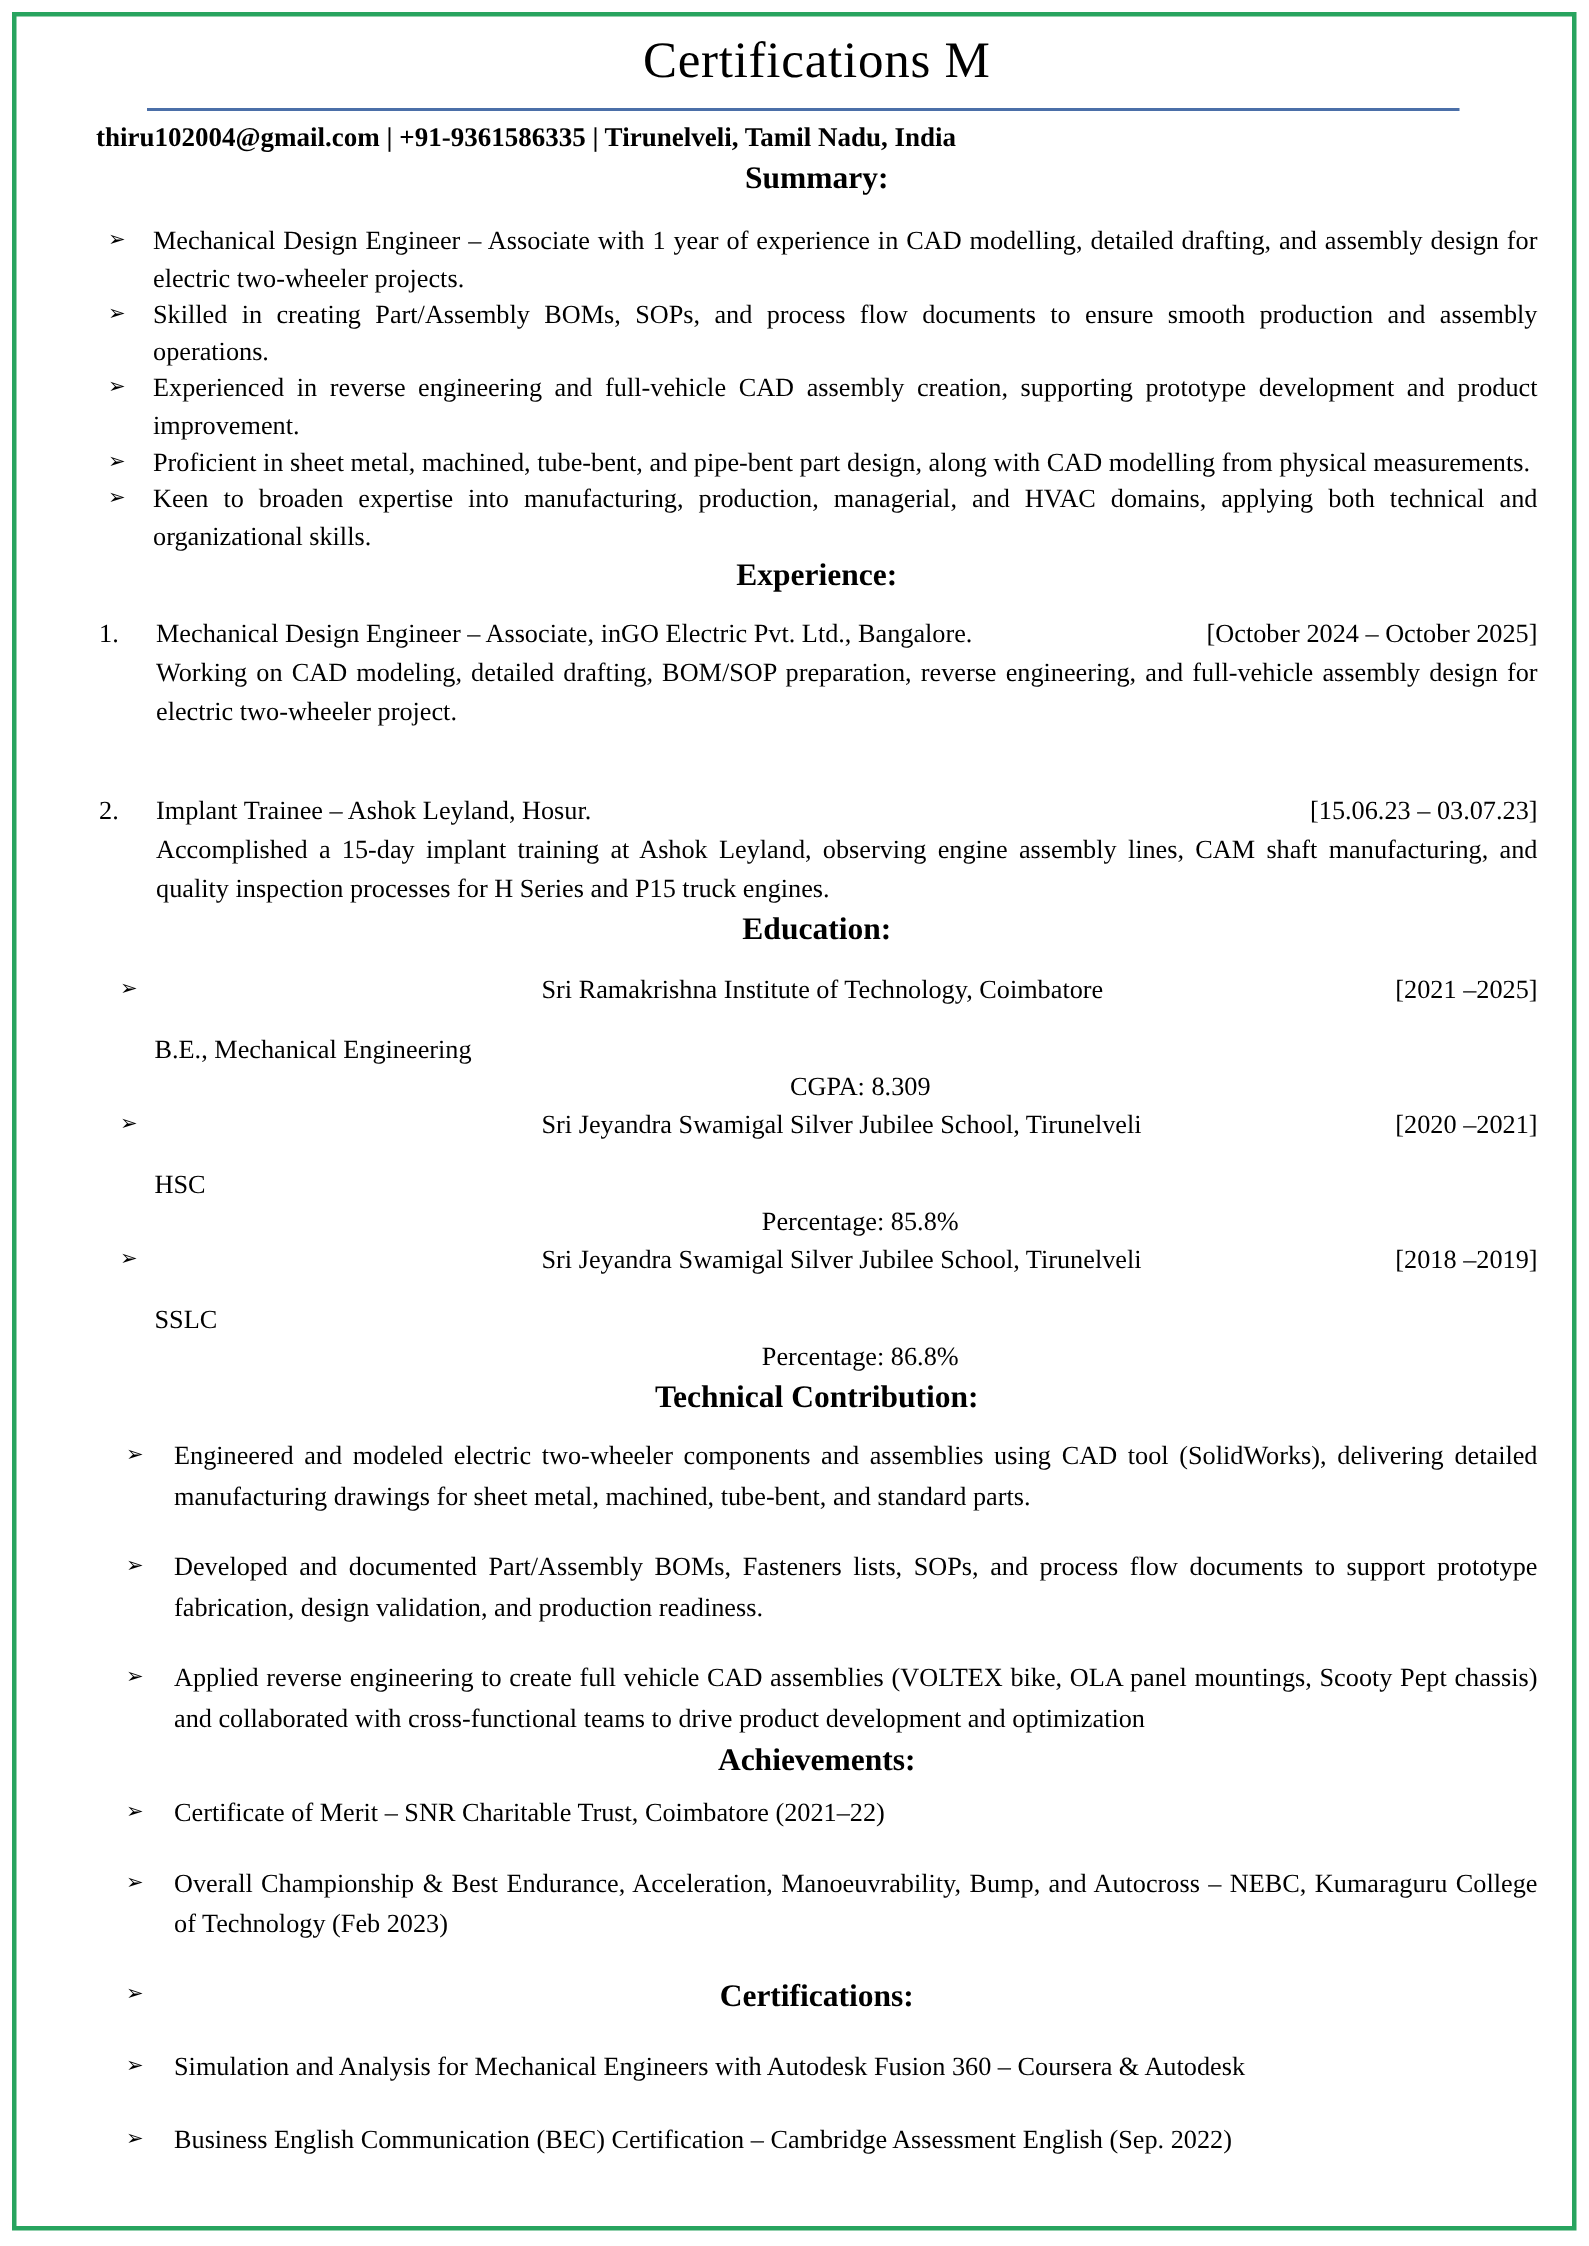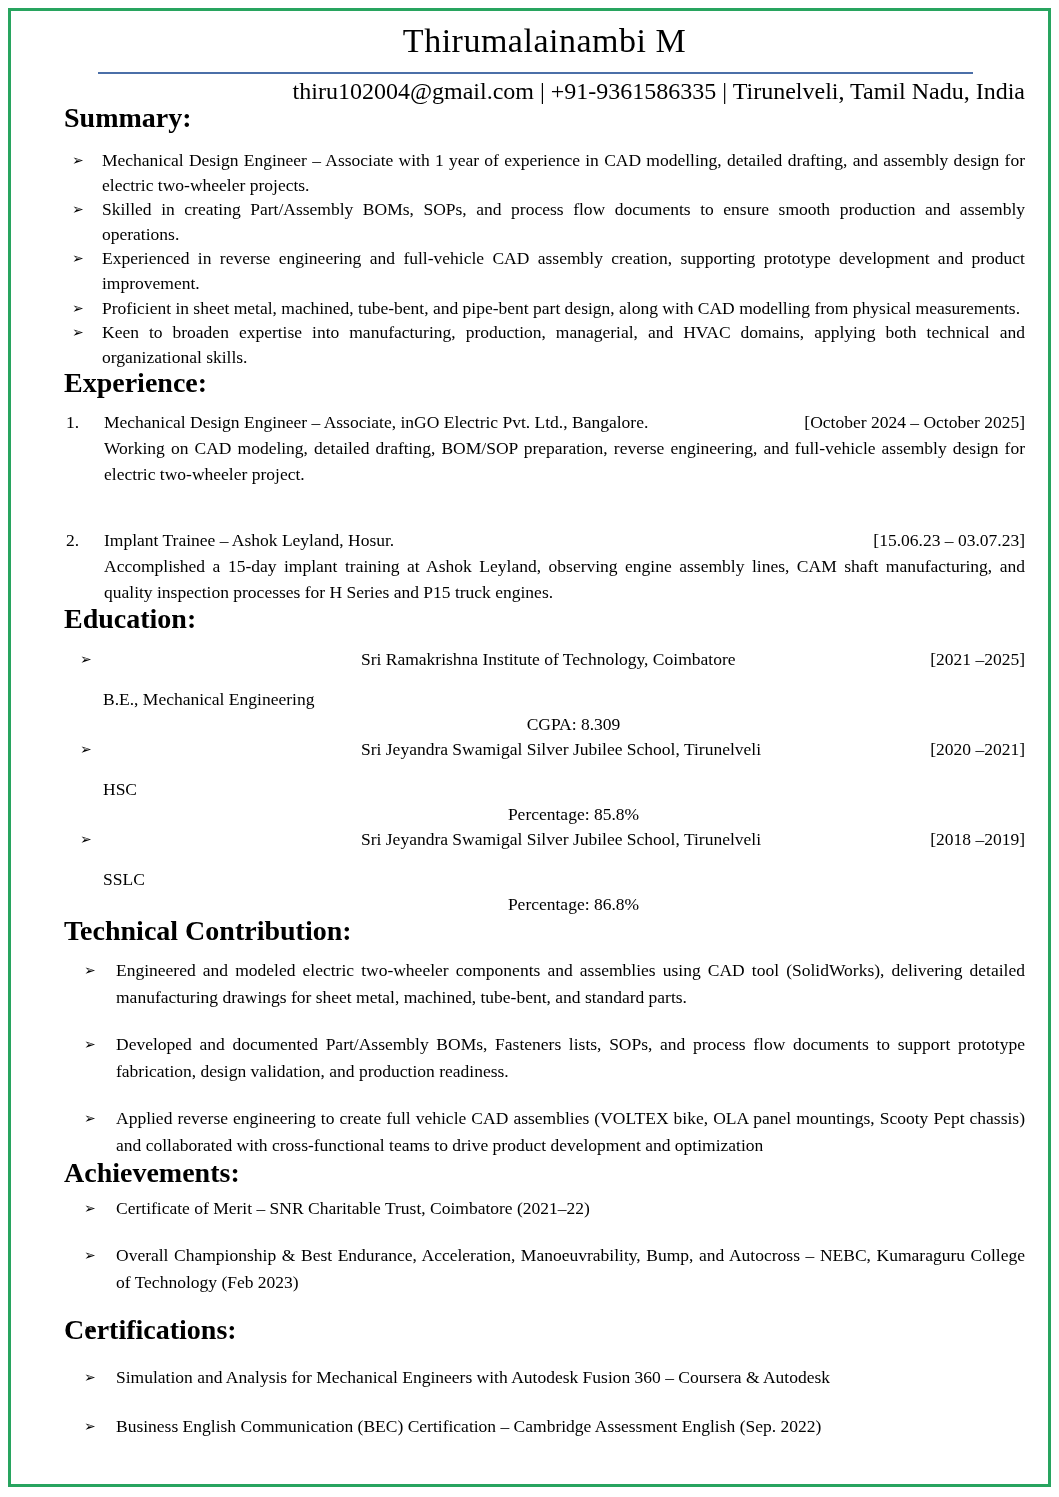--- a/index.html
+++ b/index.html
@@ -24,30 +24,32 @@
     font-size: 34px;
     line-height: 42px;
     letter-spacing: 0.5px;
   }
   .divider {
     height: 2px;
     background: #4b6fa8;
     margin: 10px 52px 4px 34px;
   }
   .contact {
-    text-align: right;
-    font-size: 24px;
+    text-align: left;
+    font-size: 18px;
     line-height: 26px;
+    font-weight: bold;
   }
 
   h2.sec-title {
-    font-size: 28px;
+    font-size: 21px;
     font-weight: bold;
     margin: 0;
     line-height: 28px;
+    text-align: center;
   }
   .mt-summary   { margin-top: 20px; }
   .mt-exp       { margin-top: 16px; }
   .mt-edu       { margin-top: 10px; }
   .mt-tc        { margin-top: 18px; }
   .mt-ach       { margin-top: 0px;  }
   .mt-cert      { margin-top: 16px; }
 
   
   .summary-list { margin-top: 16px; }
@@ -102,21 +104,21 @@
   .cert-list .w-bullet { margin-bottom: 22px; }
   .w-list .w-bullet:last-child { margin-bottom: 0; }
 </style>
 </head>
 <body>
 
 <div class="border-frame"></div>
 
 <div class="content">
 
-  <div class="name">Thirumalainambi M</div>
+  <div class="name">Certifications M</div>
   <div class="divider"></div>
   <div class="contact">thiru102004@gmail.com | +91-9361586335 | Tirunelveli, Tamil Nadu, India</div>
 
   <h2 class="sec-title mt-summary">Summary:</h2>
   <div class="summary-list">
     <div class="s-bullet">
       <span class="marker">➢</span>
       <span>Mechanical Design Engineer – Associate with 1 year of experience in CAD modelling, detailed drafting, and assembly design for electric two-wheeler projects.</span>
     </div>
     <div class="s-bullet">

